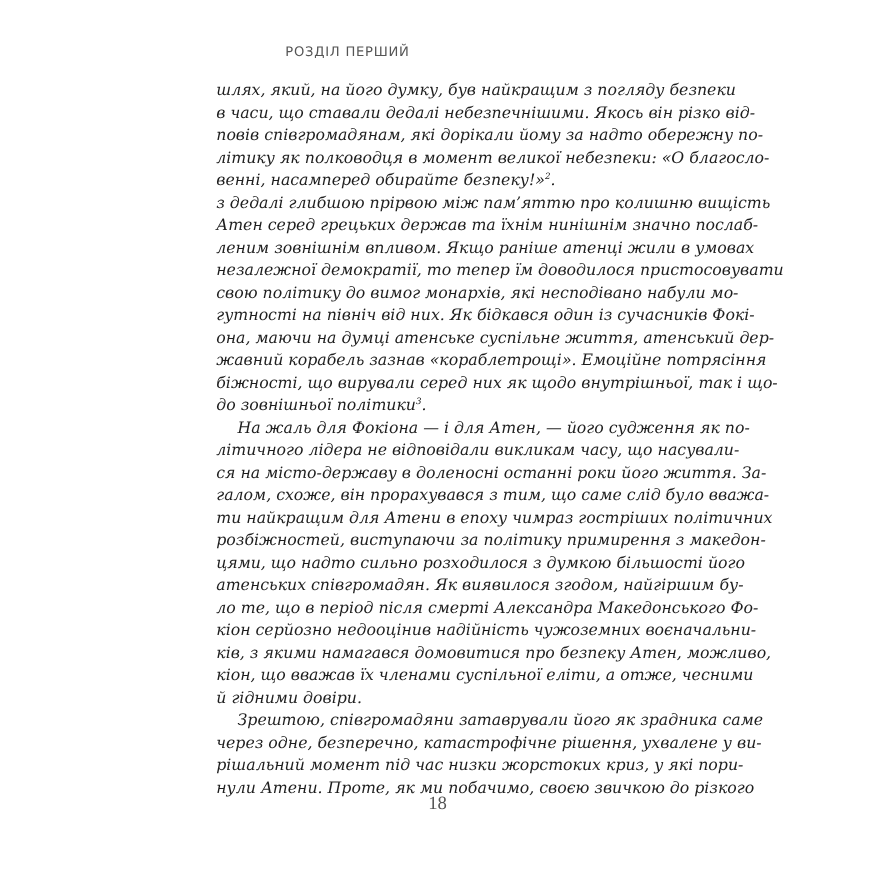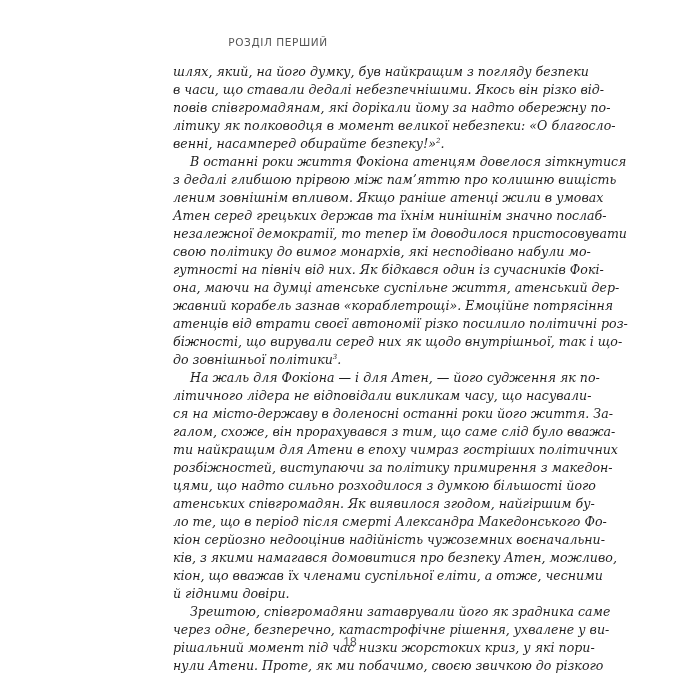--- a/index.html
+++ b/index.html
@@ -59,52 +59,50 @@
       font-size: 7px;
       line-height: 0;
       vertical-align: 5px;
     }
     .folio {
       position: absolute;
       top: 635px;
       left: 0;
       width: 700px;
       text-align: center;
-      font-family: Liberation Sans, sans-serif;
-      font-size: 12px;
+      font-family: Liberation Serif, serif;
+      font-size: 15px;
       color: #555555;
     }
   </style>
 </head>
 <body>
 
 <div class="page">
   <div class="running-head">РОЗДІЛ ПЕРШИЙ</div>
 
   <div class="body-text">
 
     <div>
       <span class="line">шлях, який, на його думку, був найкращим з погляду безпеки</span>
       <span class="line">в часи, що ставали дедалі небезпечнішими. Якось він різко від-</span>
       <span class="line">повів співгромадянам, які дорікали йому за надто обережну по-</span>
       <span class="line">літику як полководця в момент великої небезпеки: «О благосло-</span>
       <span class="line last"><span>венні, насамперед обирайте безпеку!»</span><sup class="fn">2</sup><span>.</span></span>
     </div>
 
     <div>
-      <span class="line indent">В останні роки життя Фокіона атенцям довелося зіткнутися</span>
       <span class="line">з дедалі глибшою прірвою між пам’яттю про колишню вищість</span>
+      <span class="line">Атен серед грецьких держав та їхнім нинішнім значно послаб-</span>
       <span class="line">леним зовнішнім впливом. Якщо раніше атенці жили в умовах</span>
-      <span class="line">Атен серед грецьких держав та їхнім нинішнім значно послаб-</span>
       <span class="line">незалежної демократії, то тепер їм доводилося пристосовувати</span>
       <span class="line">свою політику до вимог монархів, які несподівано набули мо-</span>
       <span class="line">гутності на північ від них. Як бідкався один із сучасників Фокі-</span>
       <span class="line">она, маючи на думці атенське суспільне життя, атенський дер-</span>
       <span class="line">жавний корабель зазнав «корабле­трощі». Емоційне потрясіння</span>
-      <span class="line">атенців від втрати своєї автономії різко посилило політичні роз-</span>
       <span class="line">біжності, що вирували серед них як щодо внутрішньої, так і що-</span>
       <span class="line last"><span>до зовнішньої політики</span><sup class="fn">3</sup><span>.</span></span>
     </div>
 
     <div>
       <span class="line indent">На жаль для Фокіона — і для Атен, — його судження як по-</span>
       <span class="line">літичного лідера не відповідали викликам часу, що насували-</span>
       <span class="line">ся на місто-державу в доленосні останні роки його життя. За-</span>
       <span class="line">галом, схоже, він прорахувався з тим, що саме слід було вважа-</span>
       <span class="line">ти найкращим для Атени в епоху чимраз гостріших політичних</span>

